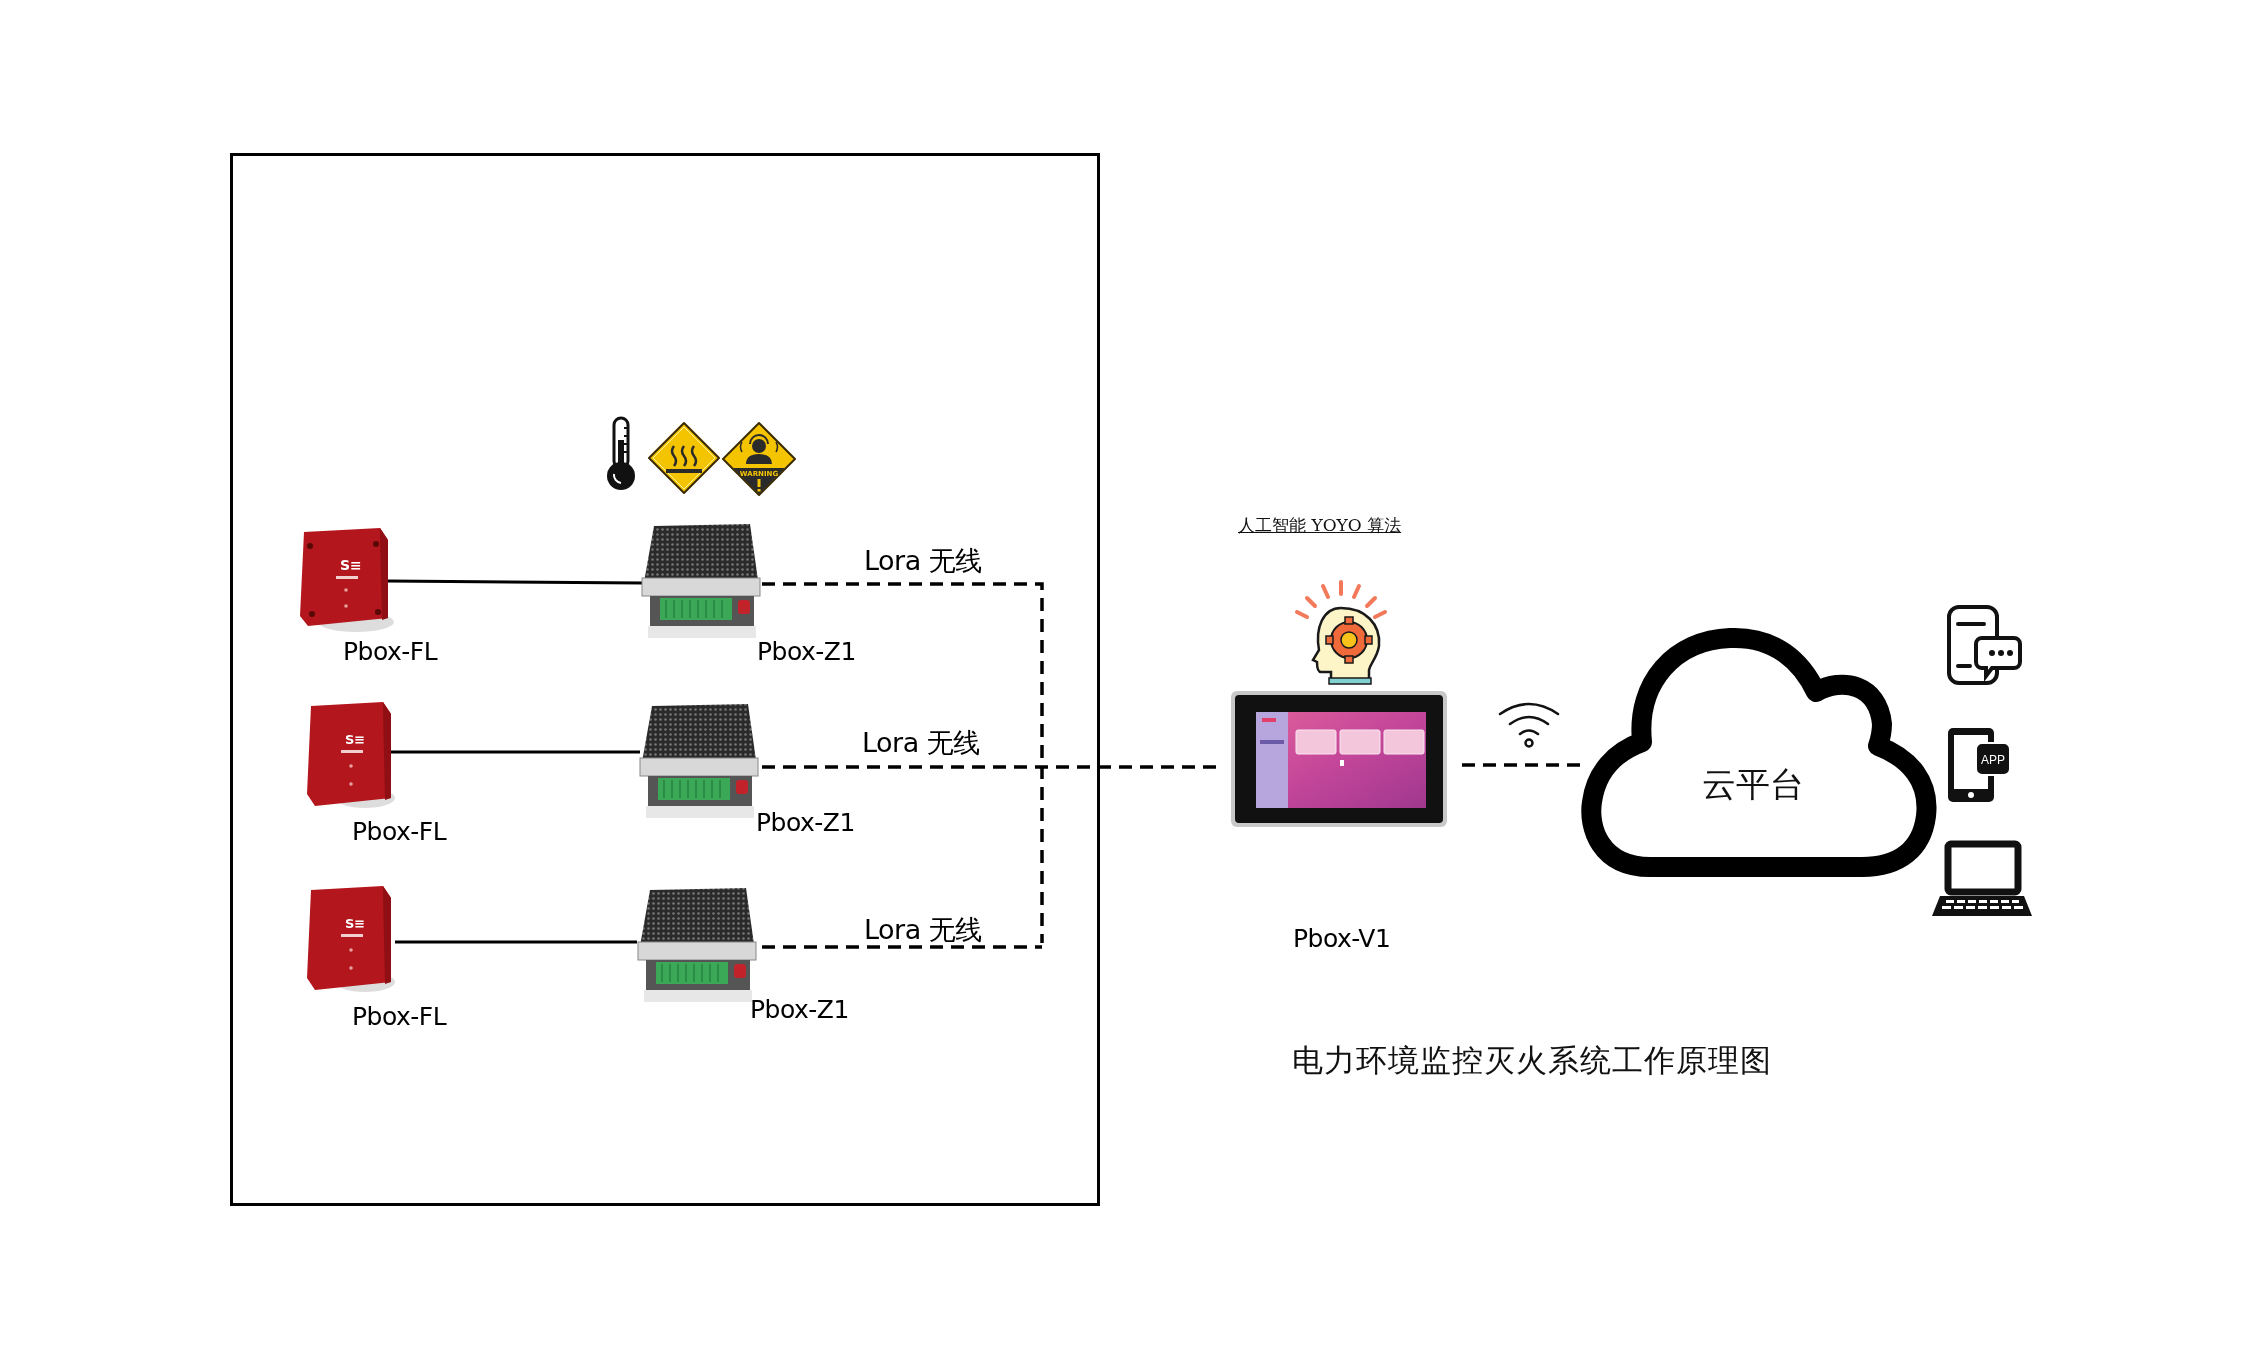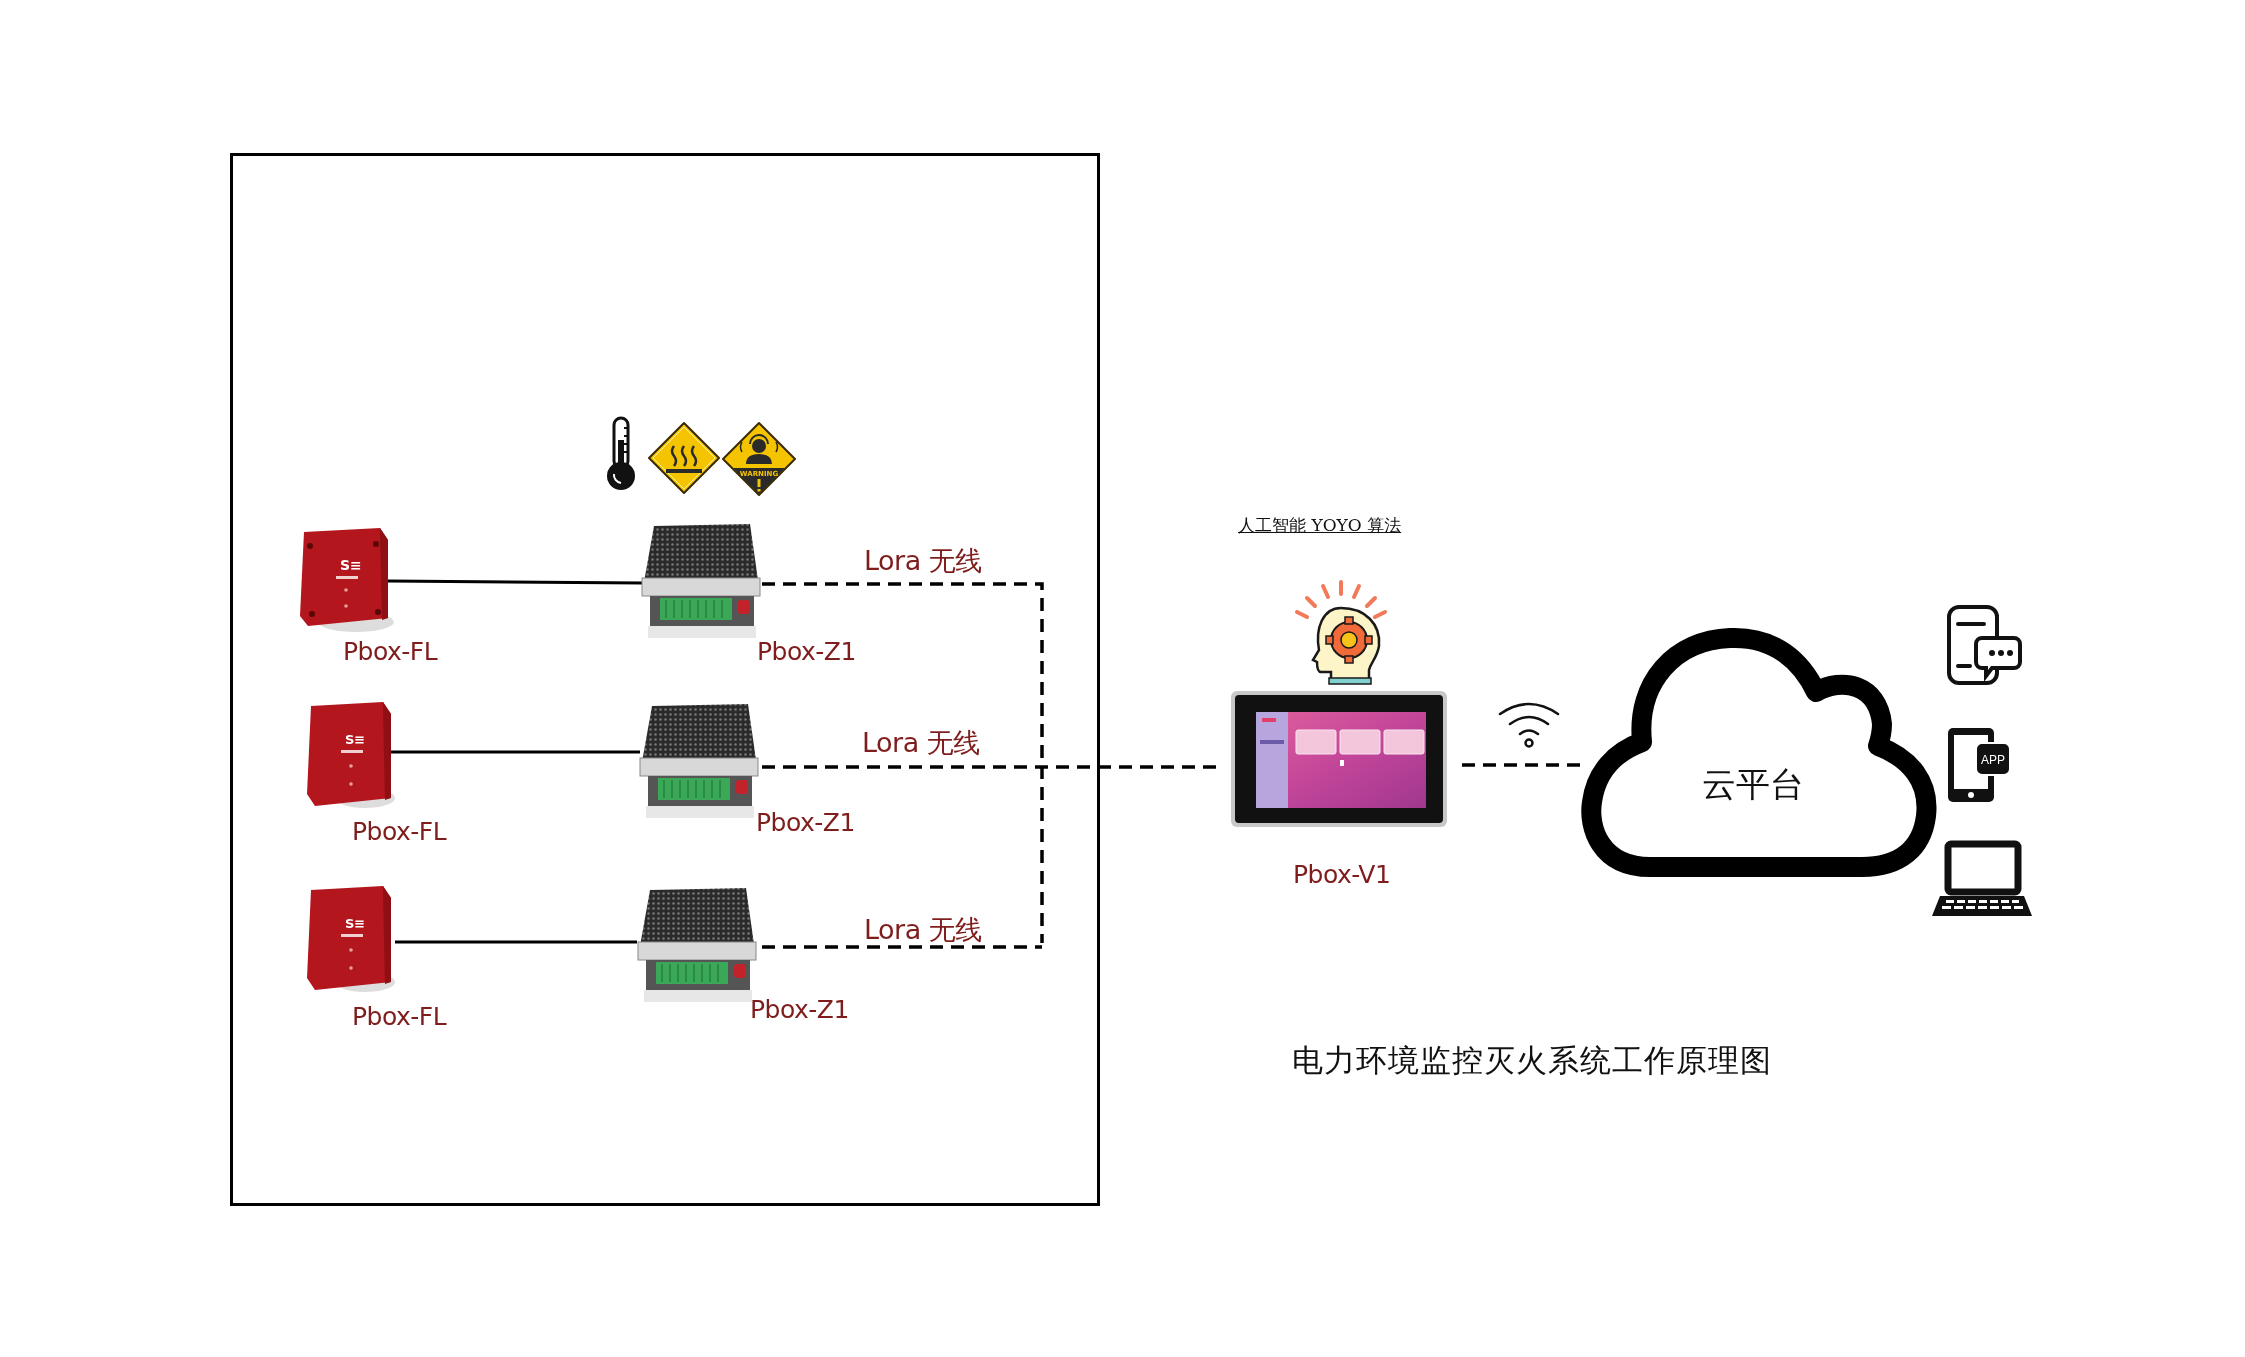--- a/index.html
+++ b/index.html
@@ -1,20 +1,20 @@
 <!DOCTYPE html>
 <html><head>
 <meta charset="utf-8">
 <style>
   html, body { margin:0; padding:0; background:#ffffff; }
   body { width:2245px; height:1357px; position:relative; overflow:hidden;
          font-family:"Liberation Sans","DejaVu Sans",sans-serif; color:#111; }
   .abs { position:absolute; }
   #site-box { left:230px; top:153px; width:864px; height:1047px; border:3px solid #000; box-sizing:content-box; }
-  .lbl { position:absolute; font-size:25px; color:#7f1d1d; white-space:nowrap; font-family:"DejaVu Sans","Liberation Sans",sans-serif; letter-spacing:-0.5px; }
+  .lbl { position:absolute; font-size:25px; color:#000000; white-space:nowrap; font-family:"DejaVu Sans","Liberation Sans",sans-serif; letter-spacing:-0.5px; }
   .lora { font-size:27px; }
   svg.overlay { position:absolute; left:0; top:0; width:2245px; height:1357px; }
   .serif { font-family:"DejaVu Serif","Liberation Serif",serif; }
   #title { left:1292px; top:1040px; font-size:31px; font-weight:normal; letter-spacing:1px; }
   #ai-label { left:1238px; top:514px; font-size:17px;text-decoration:underline; }
   #cloud-label { left:1702px; top:762px; font-size:34px; }
 </style>
 </head>
 <body>
 
@@ -216,21 +216,21 @@
   <rect x="26" y="22" width="32" height="96" fill="#b7a5dd"></rect>
   <rect x="32" y="28" width="14" height="4" fill="#e2406a"></rect>
   <rect x="30" y="50" width="24" height="4" fill="#6a5aa8"></rect>
   <g fill="#f4c6dc" stroke="#fbe4ef" stroke-width="1">
     <rect x="66" y="40" width="40" height="24" rx="2"></rect>
       <rect x="110" y="40" width="40" height="24" rx="2"></rect>
       <rect x="154" y="40" width="40" height="24" rx="2"></rect>
   </g>
   <rect x="110" y="70" width="4" height="6" fill="#fff"></rect>
 </svg>
-<span class="lbl" style="left:1293px;top:860px">Pbox-V1</span>
+<span class="lbl" style="left:1293px;top:924px">Pbox-V1</span>
 
 <svg class="abs" style="left:1497px;top:700px" width="64" height="50" viewBox="0 0 64 50">
   <g fill="none" stroke="#111" stroke-width="2.5" stroke-linecap="round">
     <path d="M3 14 Q32 -6 61 14"></path>
       <path d="M13 24 Q32 10 51 24"></path>
       <path d="M23 34 Q32 27 41 34"></path>
   </g>
   <circle cx="32" cy="43" r="3.5" fill="none" stroke="#111" stroke-width="2.5"></circle>
 </svg>
 

